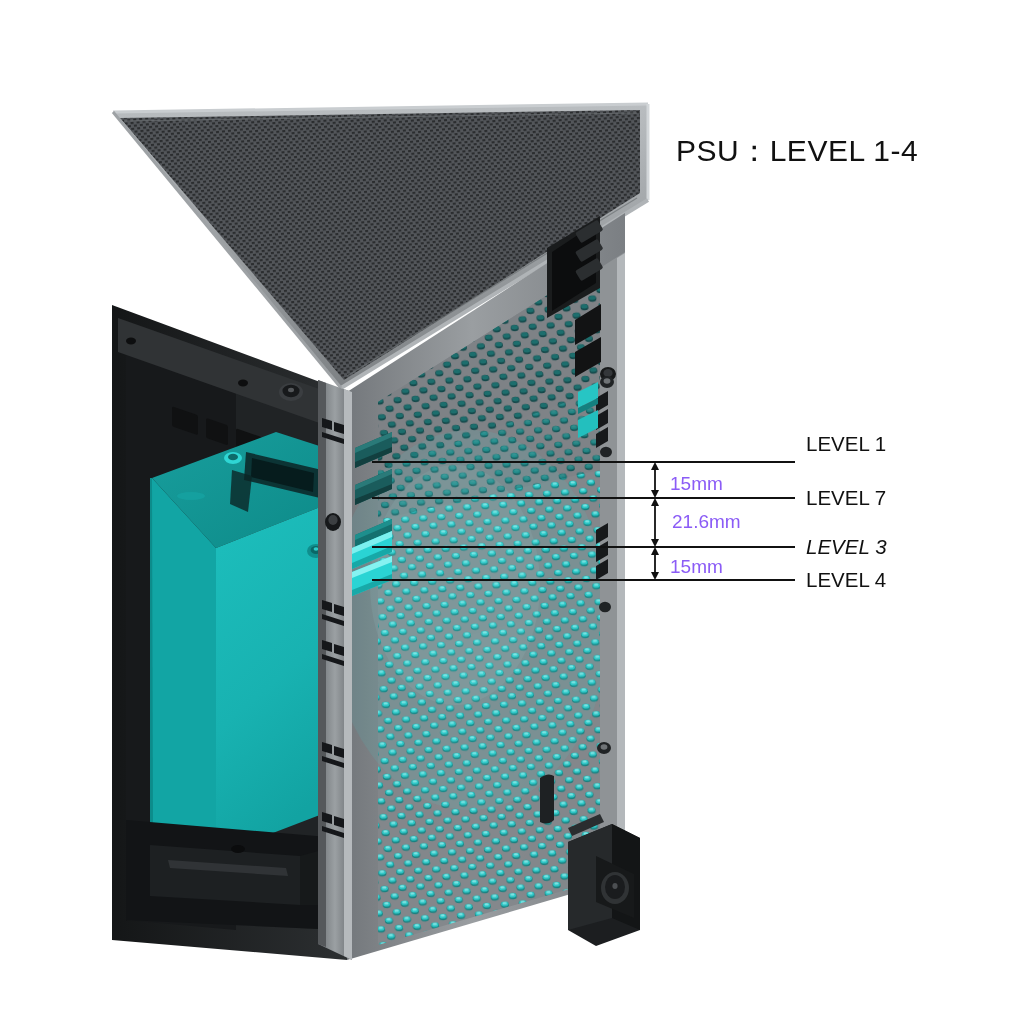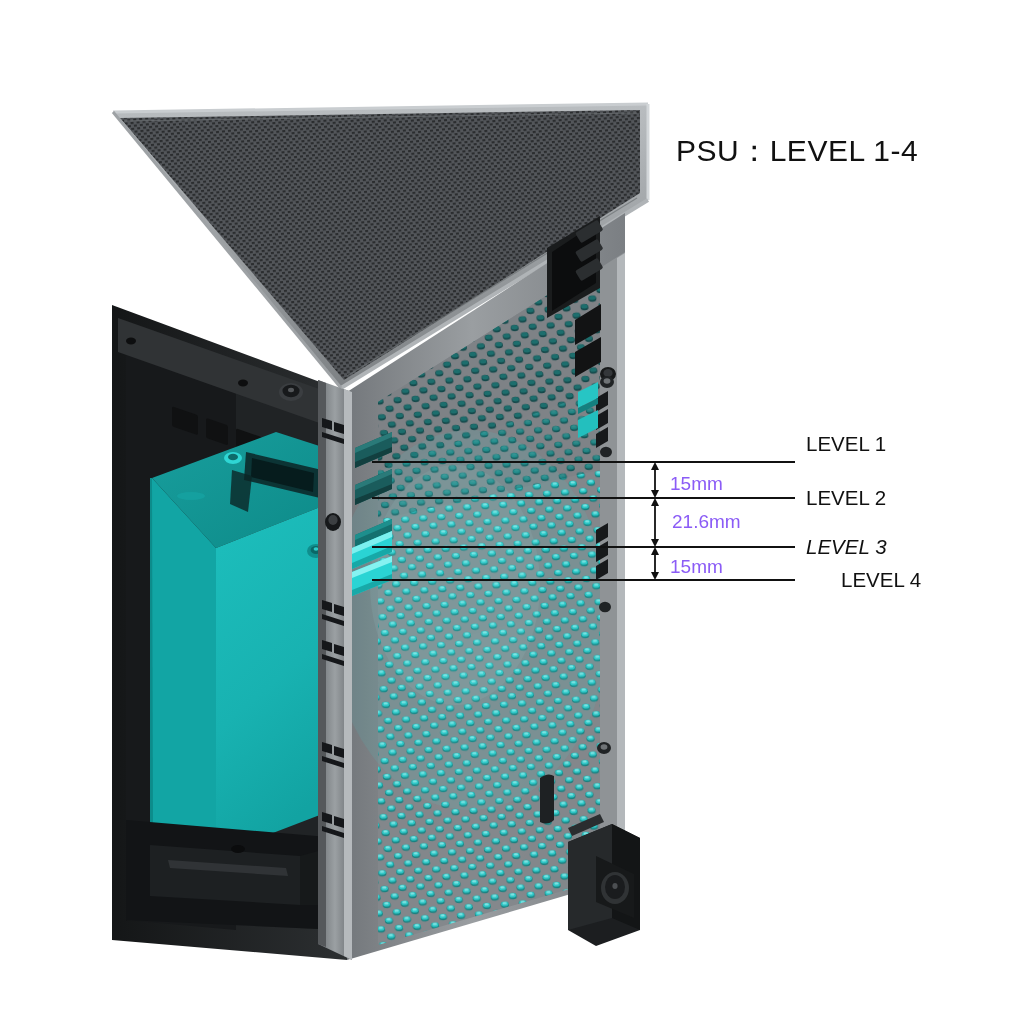--- a/index.html
+++ b/index.html
@@ -293,21 +293,21 @@
         <line x1="655" y1="551" x2="655" y2="576"></line>
         <polygon points="655,547 651,555 659,555" fill="#111" stroke="none"></polygon>
         <polygon points="655,580 651,572 659,572" fill="#111" stroke="none"></polygon>
       </g>
     </g>
   </svg>
 
   <div class="anno" id="psu-title">PSU：LEVEL 1-4</div>
 
   <div class="anno lvl-label" style="left:806px;top:432px;">LEVEL 1</div>
-  <div class="anno lvl-label" style="left:806px;top:486px;">LEVEL 2</div>
+  <div class="anno lvl-label" style="left:806px;top:486px;">LEVEL 7</div>
   <div class="anno lvl-label" style="left:806px;top:535px;font-style:italic;">LEVEL 3</div>
-  <div class="anno lvl-label" style="left:806px;top:568px;margin-left:35px;">LEVEL 4</div>
+  <div class="anno lvl-label" style="left:806px;top:568px;">LEVEL 4</div>
 
   <div class="anno dim-label" style="left:670px;top:473px;">15mm</div>
   <div class="anno dim-label" style="left:672px;top:511px;">21.6mm</div>
   <div class="anno dim-label" style="left:670px;top:556px;">15mm</div>
 
 </div>
 
 </body></html>

